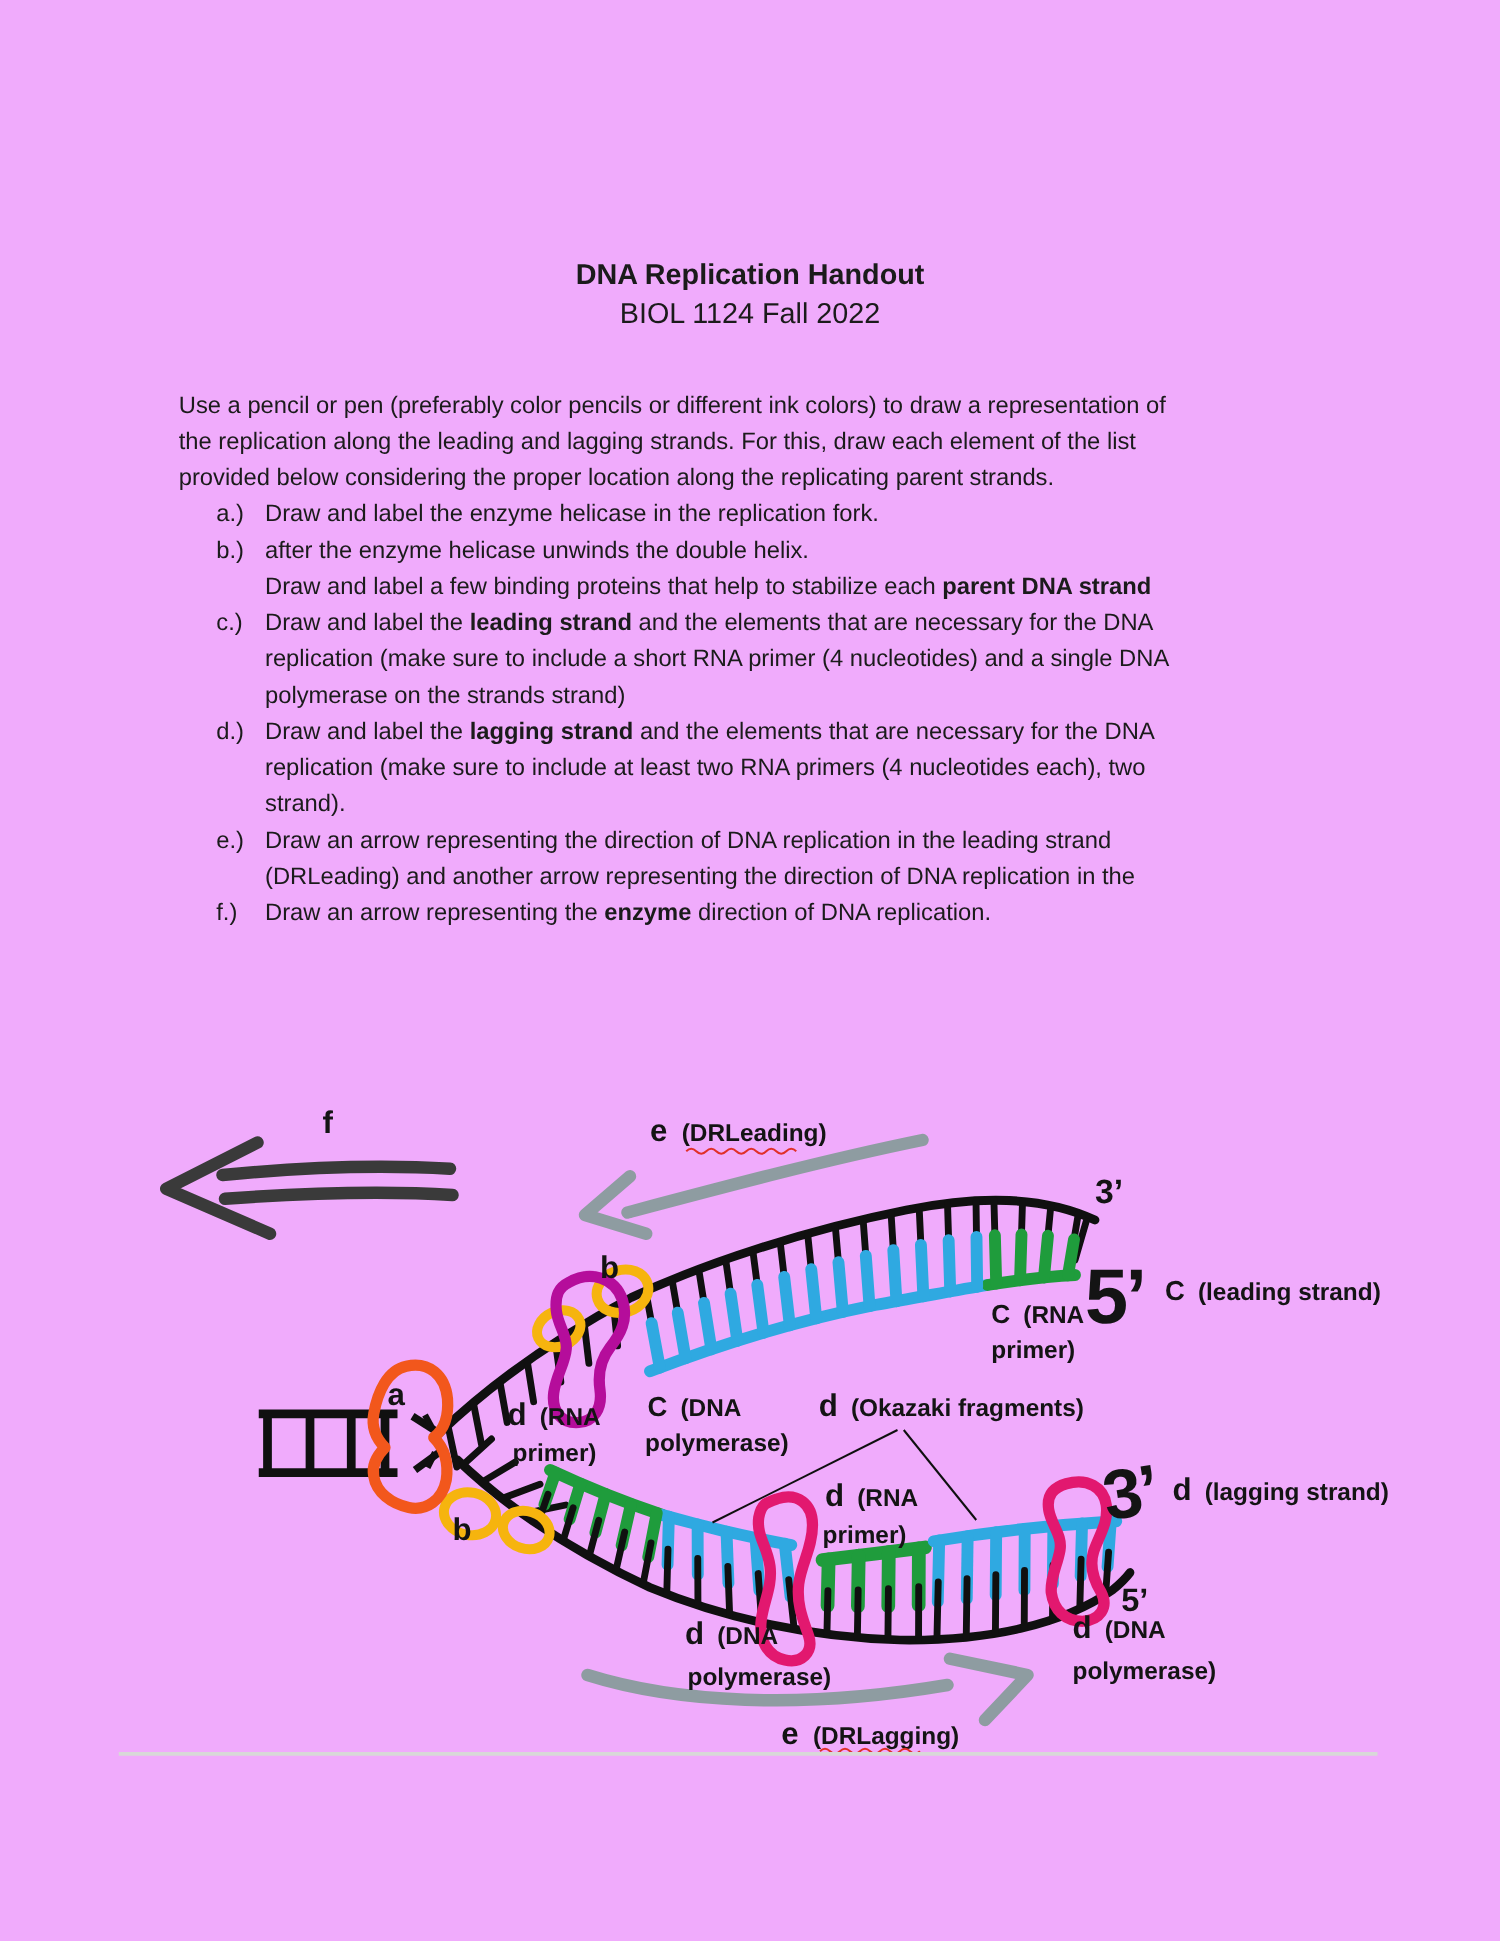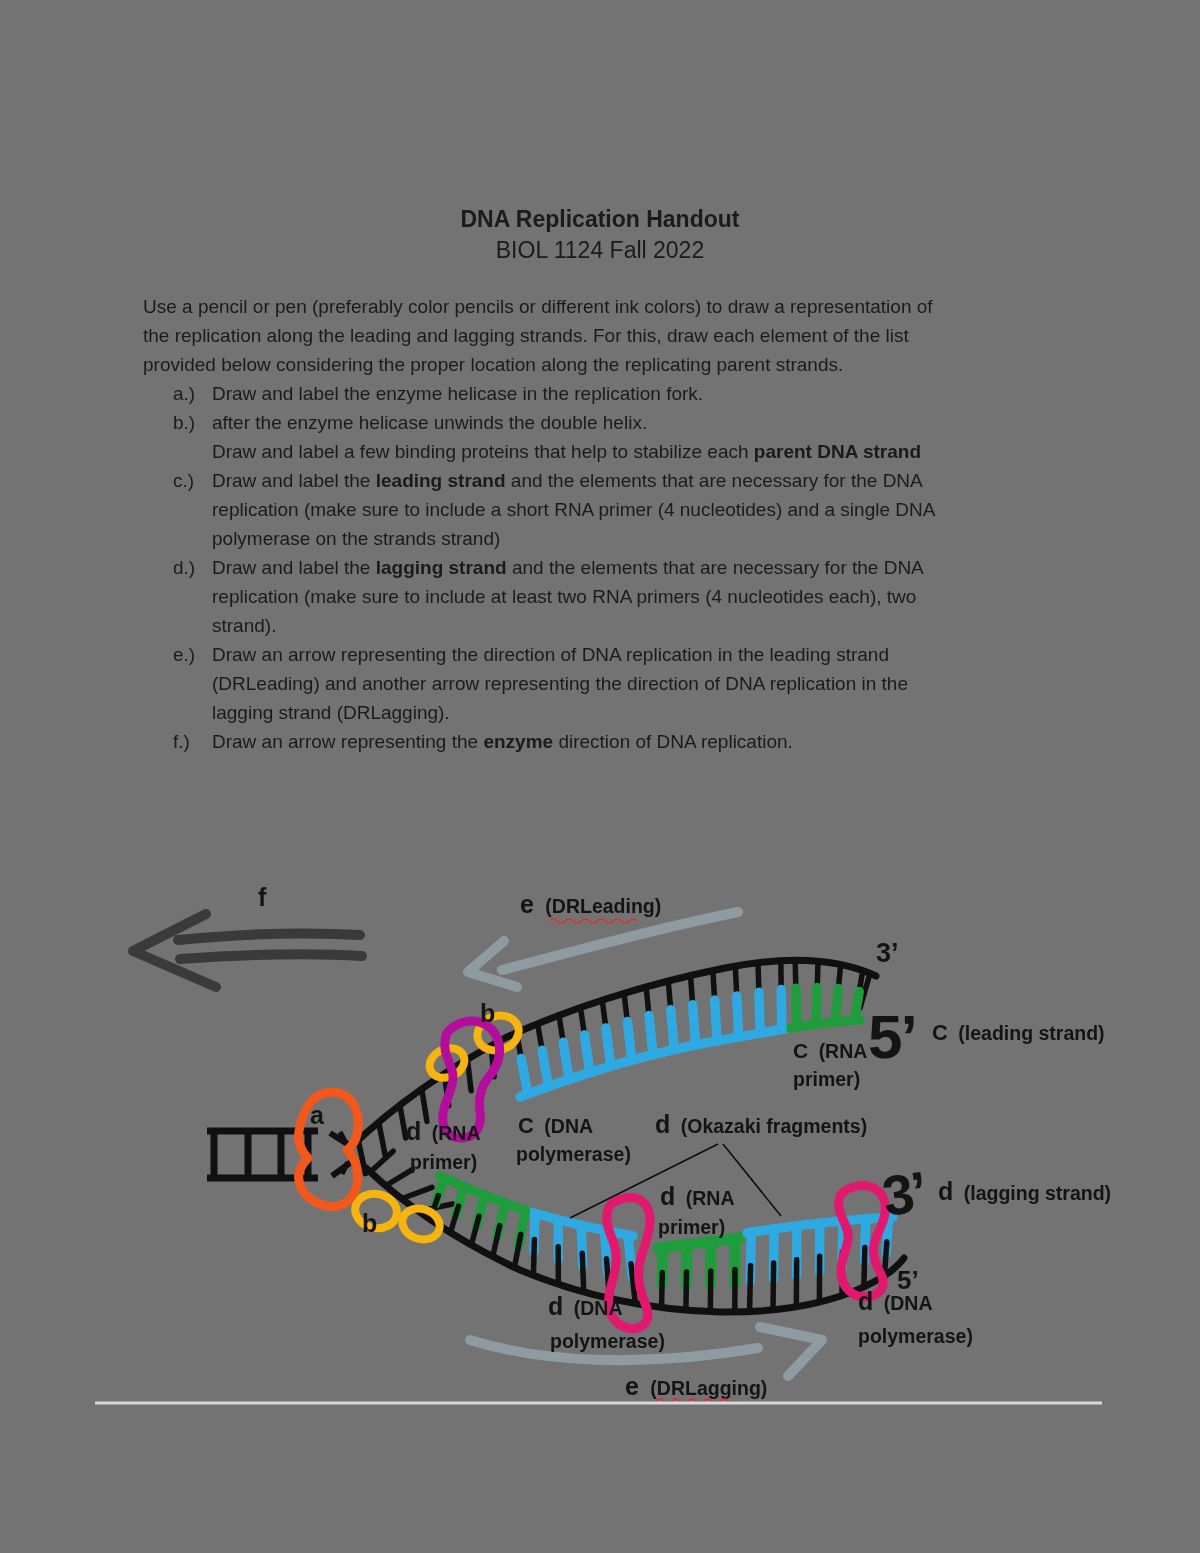--- a/index.html
+++ b/index.html
@@ -1,21 +1,21 @@
 <!DOCTYPE html>
 <html style="--ink: #101010; --blue: #2fa9e1; --green: #1f9c3c; --orange: #f2571c; --yellow: #f6b40e; --magenta: #b50d9b; --pink: #e2186f; --gray: #8e9ca1; --dark: #3a3a3a; --red: #e0302a; --pageline: #d8d8d8;"><head>
 <meta charset="utf-8">
 <style>
   html,body{margin:0;padding:0;background:#ffffff;}
   body{width:1200px;height:1553px;position:relative;overflow:hidden;
        font-family:"Liberation Sans",sans-serif;color:#1b1b1b;}
-  .page{position:absolute;inset:0;background:#737373;}
+  .page{position:absolute;inset:0;background:#f0abfc;}
   .doc{position:absolute;left:143px;top:204px;width:914px;}
   .title{font-size:23px;font-weight:700;text-align:center;line-height:30px;}
-  .subtitle{font-size:23px;font-weight:400;text-align:center;line-height:32px;margin-bottom:26px;}
+  .subtitle{font-size:23px;font-weight:400;text-align:center;line-height:32px;margin-bottom:44px;}
   .intro div,.ilist .ln{white-space:nowrap;font-size:19px;line-height:29px;font-weight:400;}
   .ilist{margin:0;}
   .li{display:flex;padding-left:30px;}
   .li .marker{flex:none;width:39px;font-size:19px;line-height:29px;}
   .li b{font-weight:700;}
   .diagram{position:absolute;left:0;top:0;width:1200px;height:1553px;}
   .diagram text{font-family:"Liberation Sans",sans-serif;fill:#141414;}
   .lbl{font-size:19.5px;font-weight:700;}
   .biglet{font-size:25px;font-weight:700;}
   .hand{font-size:25px;font-weight:700;}
@@ -70,21 +70,20 @@
             <div class="ln"><span>Draw and label the </span><b>lagging strand</b><span> and the elements that are necessary for the DNA</span></div>
             <div class="ln"><span>replication (make sure to include at least two RNA primers (4 nucleotides each), two</span></div>
             <div class="ln"><span>strand).</span></div>
           </div>
         </div>
         <div class="li">
           <span class="marker">e.)</span>
           <div>
             <div class="ln"><span>Draw an arrow representing the direction of DNA replication in the leading strand</span></div>
             <div class="ln"><span>(DRLeading) and another arrow representing the direction of DNA replication in the</span></div>
-            <div class="ln"><span>lagging strand (DRLagging).</span></div>
           </div>
         </div>
         <div class="li">
           <span class="marker">f.)</span>
           <div>
             <div class="ln"><span>Draw an arrow representing the </span><b>enzyme</b><span> direction of DNA replication.</span></div>
           </div>
         </div>
       </div>
   </section>

